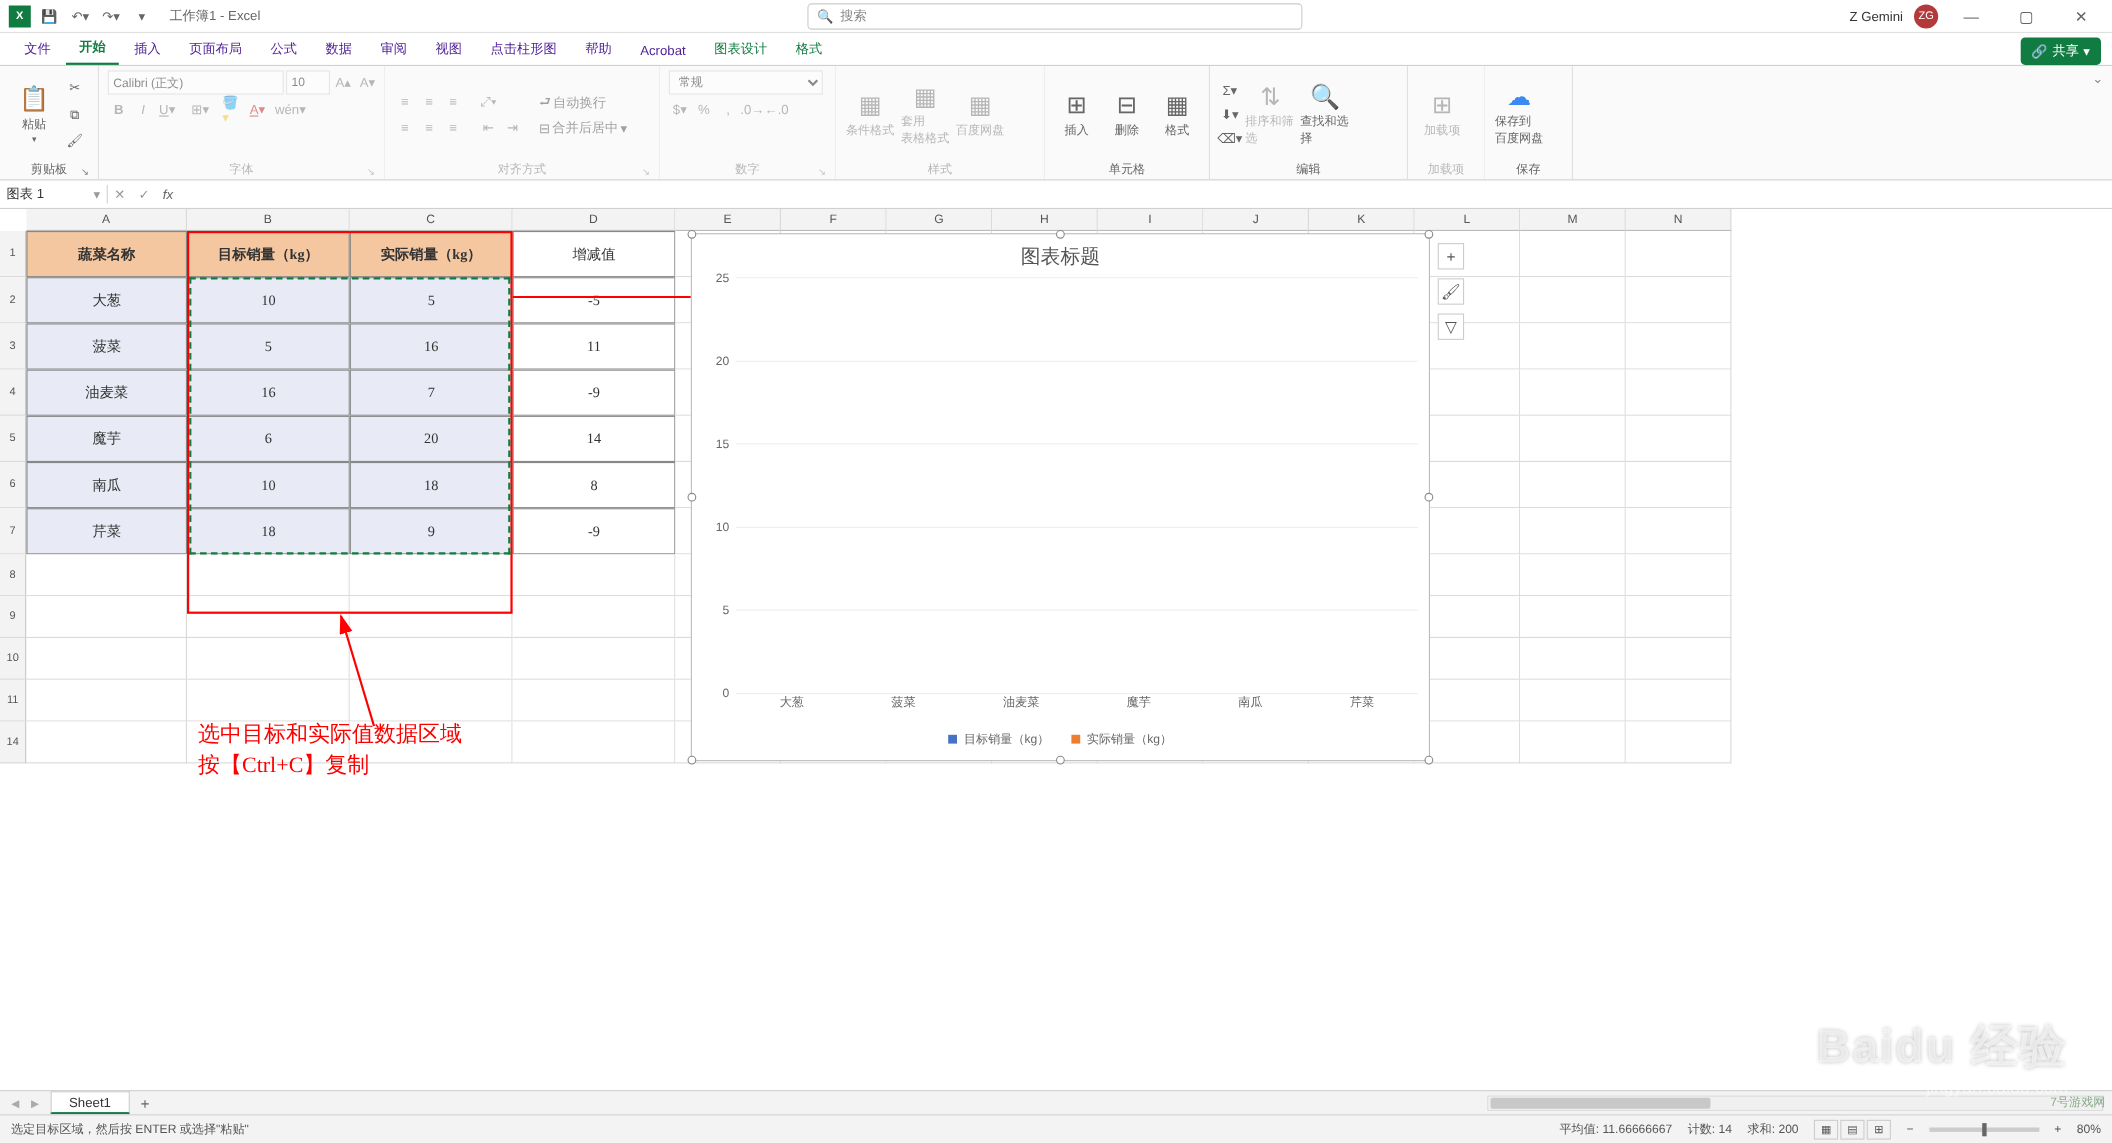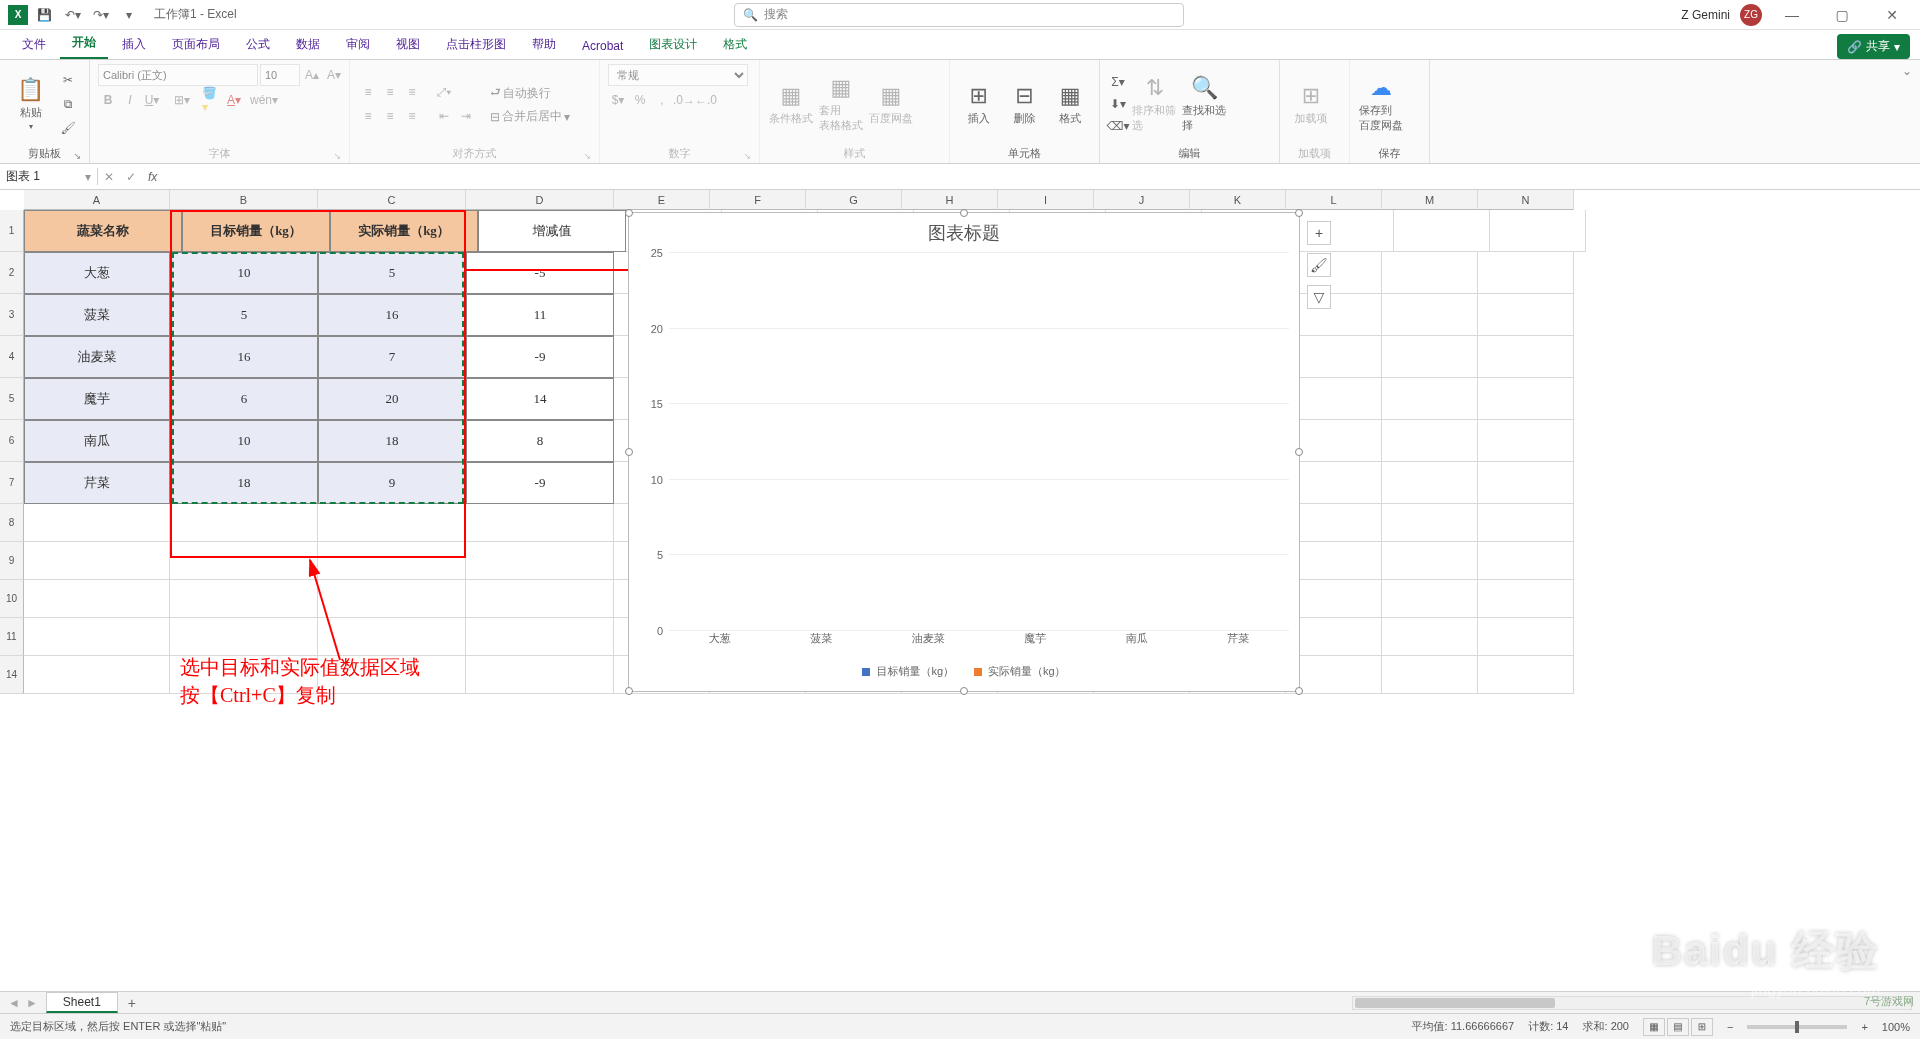--- a/index.html
+++ b/index.html
@@ -334,21 +334,21 @@
       <div class="col-h" style="width: 96px;">I</div>
       <div class="col-h" style="width: 96px;">J</div>
       <div class="col-h" style="width: 96px;">K</div>
       <div class="col-h" style="width: 96px;">L</div>
       <div class="col-h" style="width: 96px;">M</div>
       <div class="col-h" style="width: 96px;">N</div>
     </div>
   <div class="row-area" id="row-area">
       <div class="row" style="height: 42px;">
         <div class="row-h">1</div>
-        <div class="cell hdr-cell" style="width: 158px;">蔬菜名称</div>
+        <div class="cell hdr-cell" style="width: 146px;">蔬菜名称</div>
         <div class="cell hdr-cell" style="width: 148px;">目标销量（kg）</div>
         <div class="cell hdr-cell" style="width: 148px;">实际销量（kg）</div>
         <div class="cell dc" style="width: 148px;">增减值</div>
         <div class="cell " style="width: 96px;"></div>
         <div class="cell " style="width: 96px;"></div>
         <div class="cell " style="width: 96px;"></div>
         <div class="cell " style="width: 96px;"></div>
         <div class="cell " style="width: 96px;"></div>
         <div class="cell " style="width: 96px;"></div>
         <div class="cell " style="width: 96px;"></div>
@@ -669,19 +669,19 @@
     <div class="view-btns">
       <div class="vb">▦</div>
       <div class="vb">▤</div>
       <div class="vb">⊞</div>
     </div>
     <span>−</span>
     <div class="zoom-slider">
         <div class="zoom-thumb"></div>
       </div>
     <span>+</span>
-    <span>100%</span>
+    <span>80%</span>
   </div>
 </div>
 
 <div class="watermark">Baidu 经验</div>
 <div class="watermark2">jingyan.baidu.com</div>
 <div class="game-logo">7号游戏网</div>
 
 </body></html>

